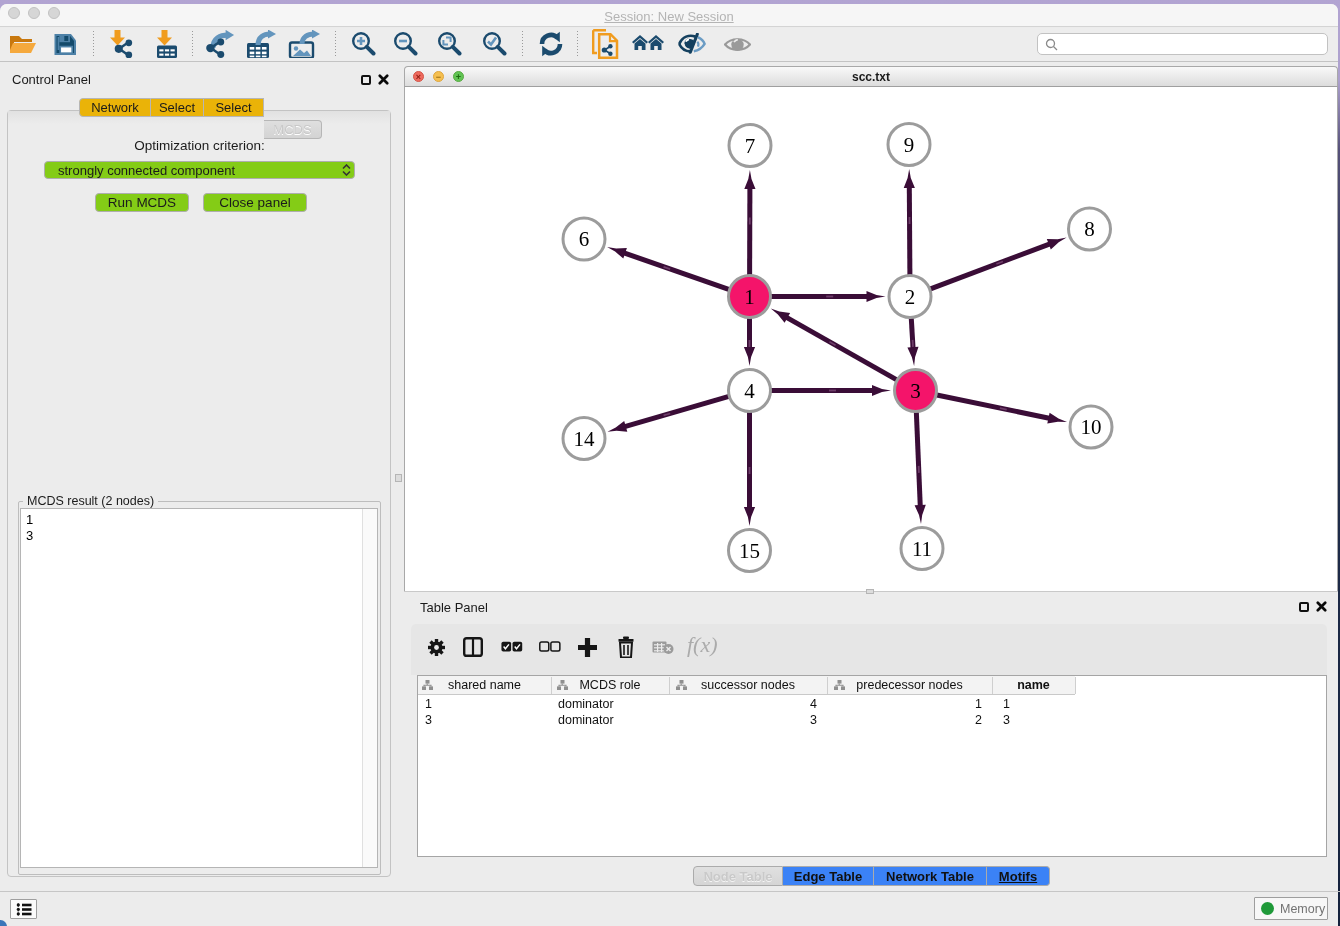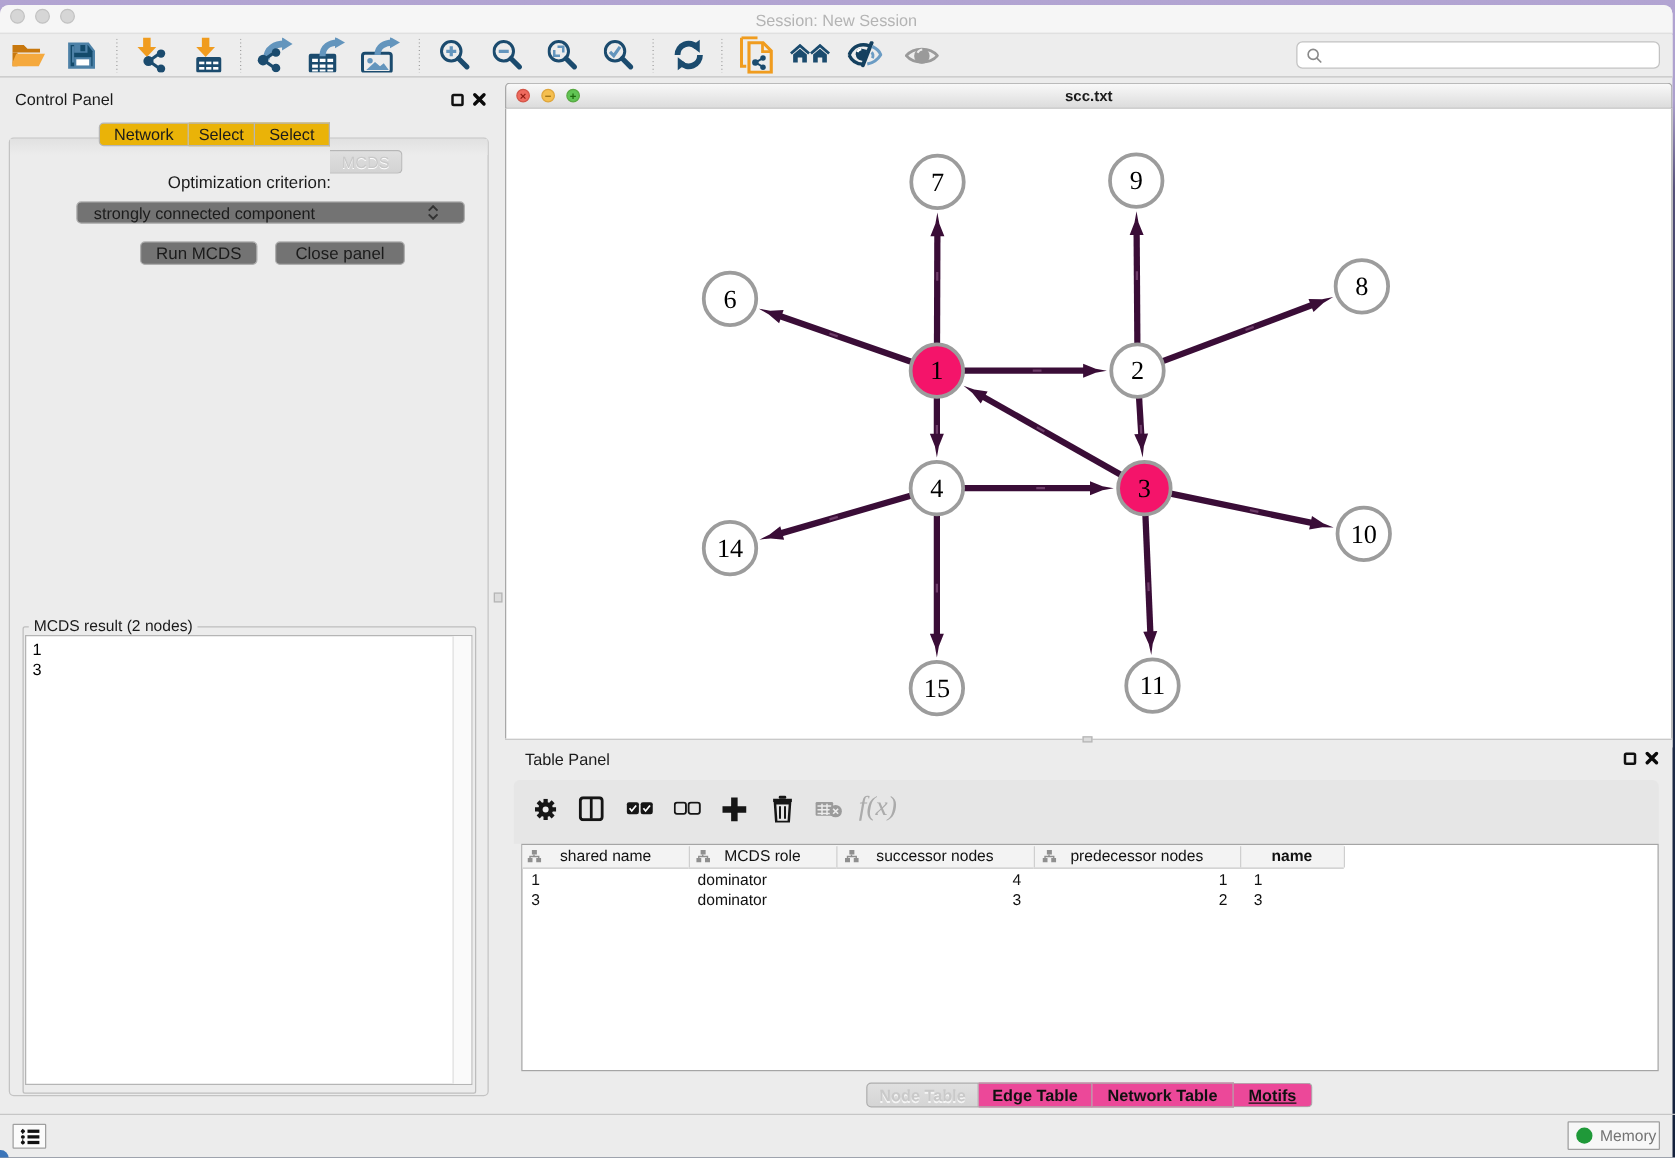--- a/index.html
+++ b/index.html
@@ -3,46 +3,46 @@
 <meta charset="utf-8">
 <style>
 * { margin:0; padding:0; box-sizing:border-box; }
 html,body { width:1340px; height:926px; overflow:hidden; }
 body { background:linear-gradient(180deg,#b2a4d2 0px,#aca0cd 80px,#56517a 150px,#23304f 320px,#14213c 926px); font-family:"Liberation Sans", sans-serif; position:relative; }
 .abs { position:absolute; }
 .win { left:0; top:4px; width:1338px; height:922px; background:#ececec; border-radius:7px 7px 0 0; overflow:hidden; }
 
 .titlebar { left:0; top:4px; width:1338px; height:23px; background:#f6f6f6; border-bottom:1px solid #d4d4d4; border-radius:7px 7px 0 0; }
 .tl { width:12px; height:12px; border-radius:50%; background:#d6d6d6; border:1px solid #c2c2c2; top:7px; }
-.wintitle { top:8.5px; left:0; width:1338px; text-align:center; font-size:13px; color:#b4b4b4; }
+.wintitle { top:8.5px; left:0; width:1338px; text-align:center; font-size:13px; color:#b4b4b4;text-decoration:underline; }
 
 .toolbar { left:0; top:28px; width:1338px; height:34px; background:#ededed; border-bottom:1px solid #c3c3c3; }
 .sep { top:31px; width:1px; height:27px; background-image:linear-gradient(#9a9a9a 1px, transparent 1px); background-size:1px 3px; }
 .search { left:1037px; top:33px; width:291px; height:22px; background:#fff; border:1px solid #c2c2c2; border-radius:5px; }
 
 .cp-title { left:12px; top:72px; font-size:13px; color:#1b1b1b; }
 .tab { top:98px; height:19px; background:#eab308; border:1px solid #b6b6b6; font-size:13px; color:#1b1b1b; text-align:center; line-height:18px; }
 .tabsel { background:linear-gradient(#dfdfdf,#d3d3d3); color:#c9c9c9; text-shadow:0 1px 0 #fff; }
 .tabpane { left:7px; top:110px; width:384px; height:767px; border:1px solid #c3c3c3; border-radius:4px; background:#ececec; }
-.btn { background:#737373; border:1px solid #aeaeae; border-radius:4px; font-size:13.5px; color:#1b1b1b; text-align:center;margin-left:17px; }
+.btn { background:#84cc16; border:1px solid #aeaeae; border-radius:4px; font-size:13.5px; color:#1b1b1b; text-align:center; }
 
 .gbox { left:18px; top:501px; width:363px; height:374px; border:1px solid #bdbdbd; border-radius:2px; }
 .gbox-label { left:23px; top:494px; background:#ececec; padding:0 4px; font-size:12.5px; color:#1b1b1b; }
 .mcds-text { left:20px; top:508px; width:358px; height:360px; background:#fff; border:1px solid #b5b5b5; font-size:13px; color:#000; line-height:16px; padding:3px 0 0 5px; }
 .mcds-sb { left:362px; top:509px; width:15px; height:358px; background:#fafafa; border-left:1px solid #e0e0e0; }
 
 .net-tb { left:404px; top:66px; width:934px; height:21px; background:linear-gradient(#f9f9f9,#dcdcdc); border:1px solid #a8a8a8; border-bottom:1px solid #9f9f9f; border-radius:4px 4px 0 0; }
 .net-canvas { left:404px; top:87px; width:934px; height:504px; background:#fff; border-left:1px solid #a8a8a8; border-right:1px solid #a8a8a8; }
 .light { top:71px; width:11px; height:11px; border-radius:50%; text-align:center; font-size:9px; font-weight:bold; line-height:11px; }
 .net-title { left:404px; top:70px; width:934px; text-align:center; font-size:12px; font-weight:700; color:#1b1b1b; }
 .tbl { left:417px; top:675px; width:910px; height:182px; background:#fff; border:1px solid #a5a5a5; }
 .th { top:676px; height:19px; background:#f3f3f3; border-bottom:1px solid #c9c9c9; font-size:12.5px; color:#111; text-align:center; line-height:19px; }
 .thdiv { top:677px; width:1px; height:17px; background:#cfcfcf; }
 .cell { font-size:12.5px; color:#111; height:16px; line-height:16px; }
-.btab { top:866px; height:20px; background:#ec4899; border:1px solid #ababab; font-size:13px; font-weight:700; color:#111; text-align:center; line-height:19px; }
+.btab { top:866px; height:20px; background:#3b82f6; border:1px solid #ababab; font-size:13px; font-weight:700; color:#111; text-align:center; line-height:19px; }
 .btabsel { background:linear-gradient(#e0e0e0,#d5d5d5); color:#c9c9c9; text-shadow:0 1px 0 #f5f5f5; }
 
 .statusline { left:0; top:891px; width:1340px; height:1px; background:#c6c6c6; }
 .membtn { left:1254px; top:897px; width:74px; height:23px; background:#f7f7f7; border:1px solid #9e9e9e; border-radius:1px; }
 .listbtn { left:10px; top:899px; width:27px; height:20px; background:#fbfbfb; border:1px solid #9f9f9f; border-radius:1px; }
 .zi { z-index:5; }
 </style>
 </head>
 <body>
 <div class="abs win"></div>

